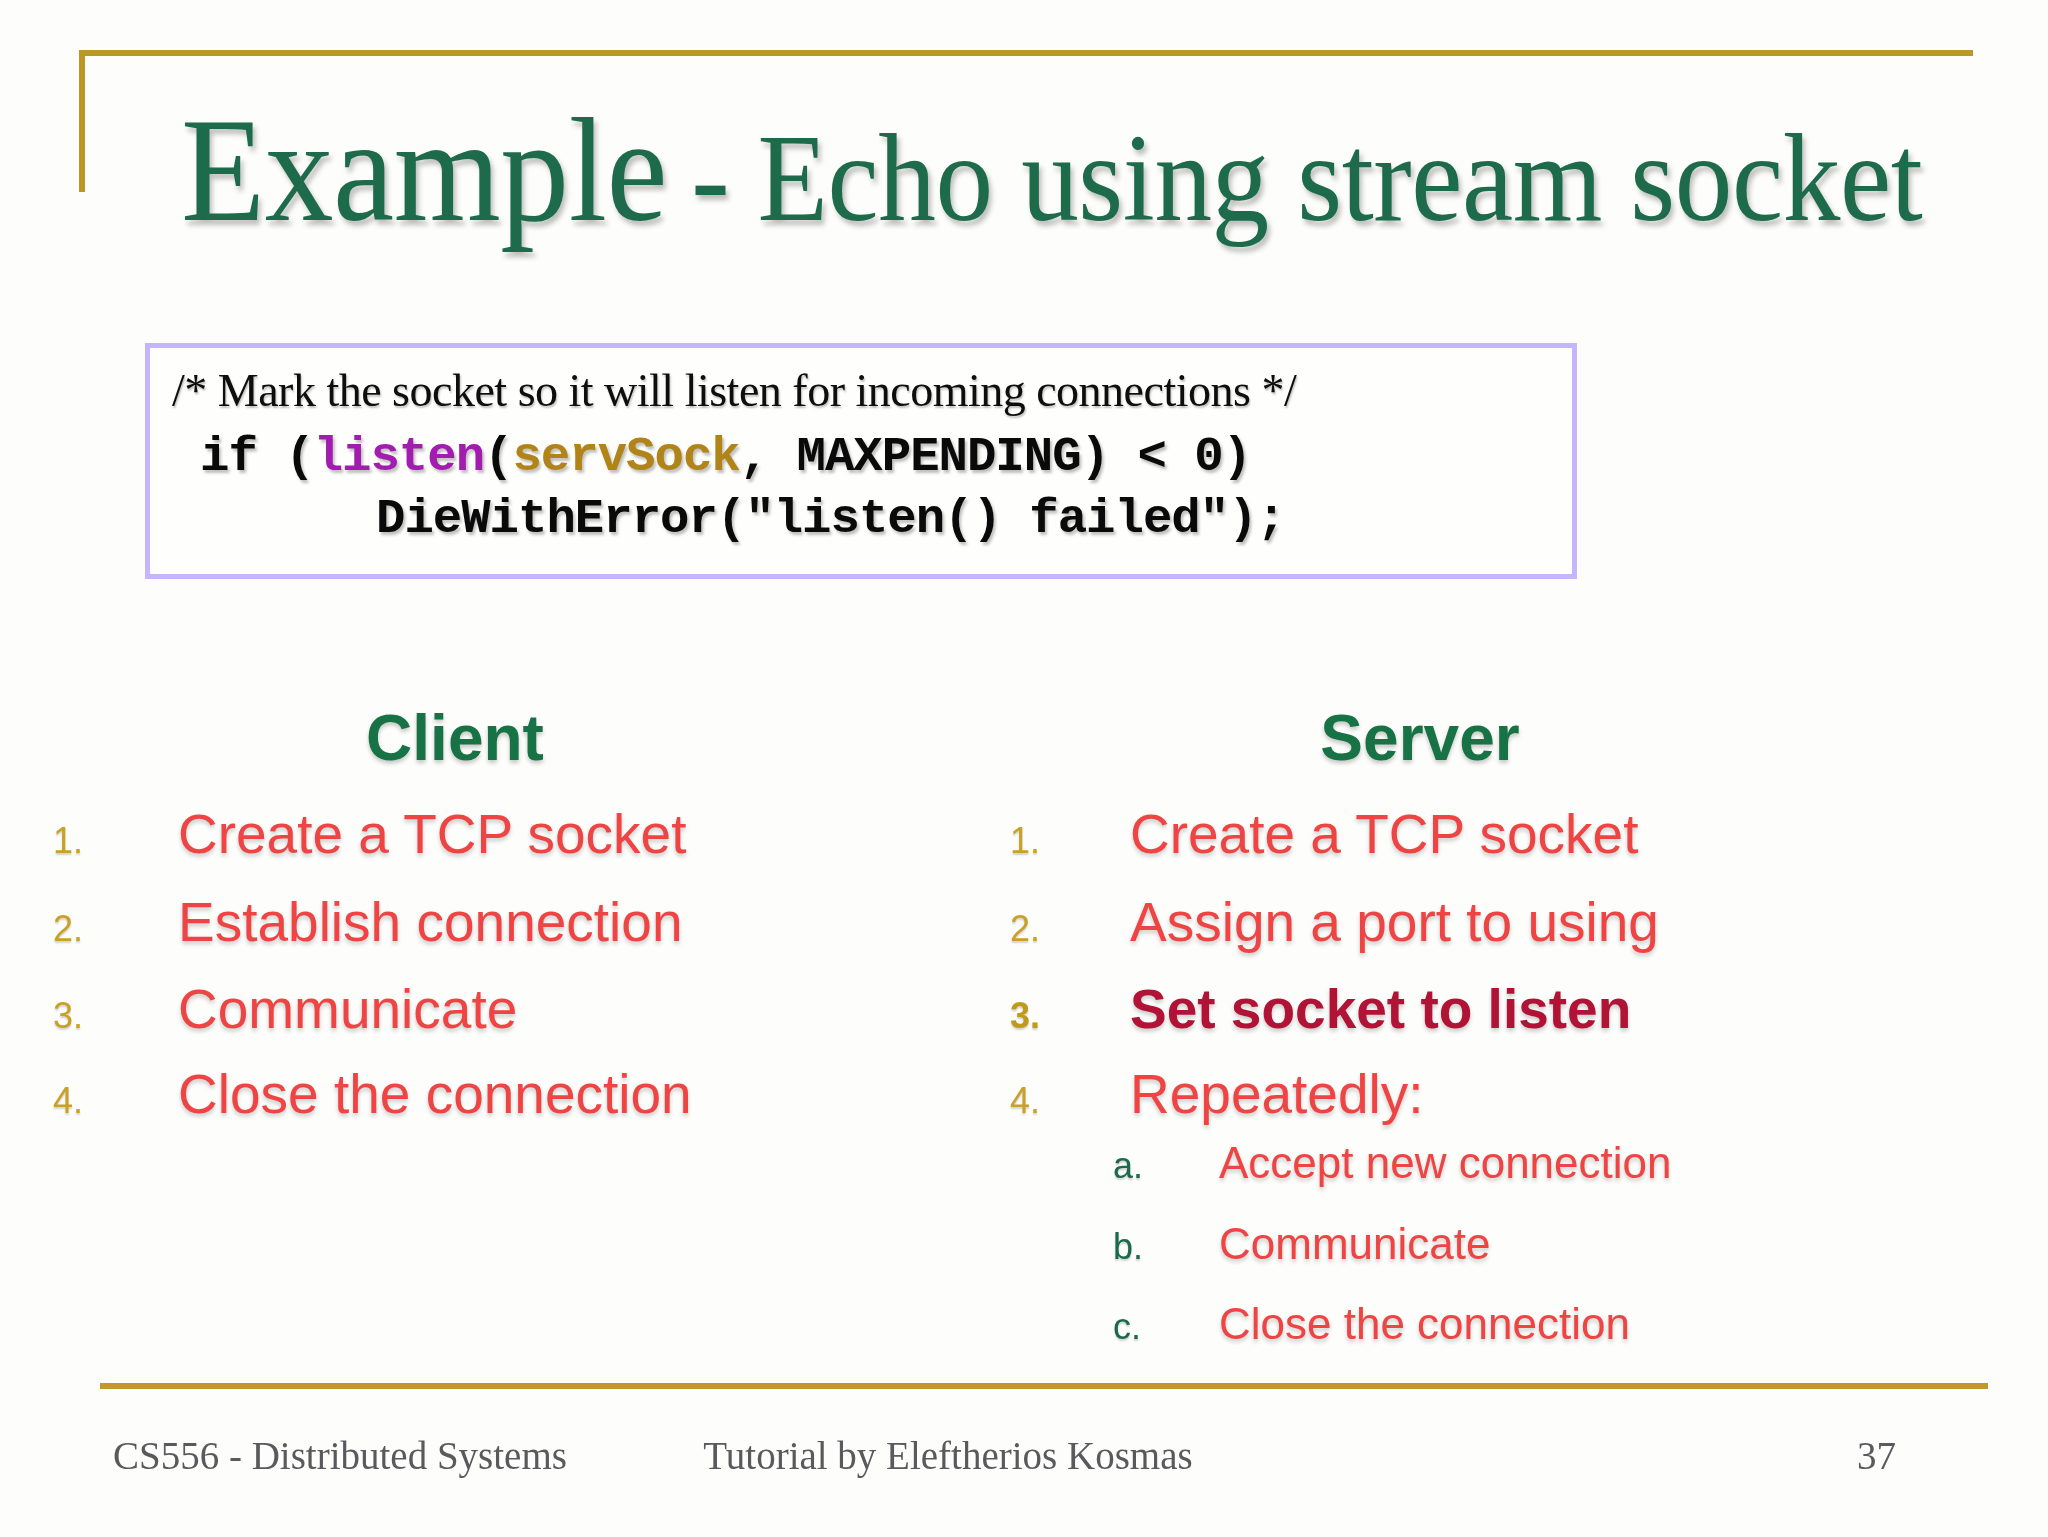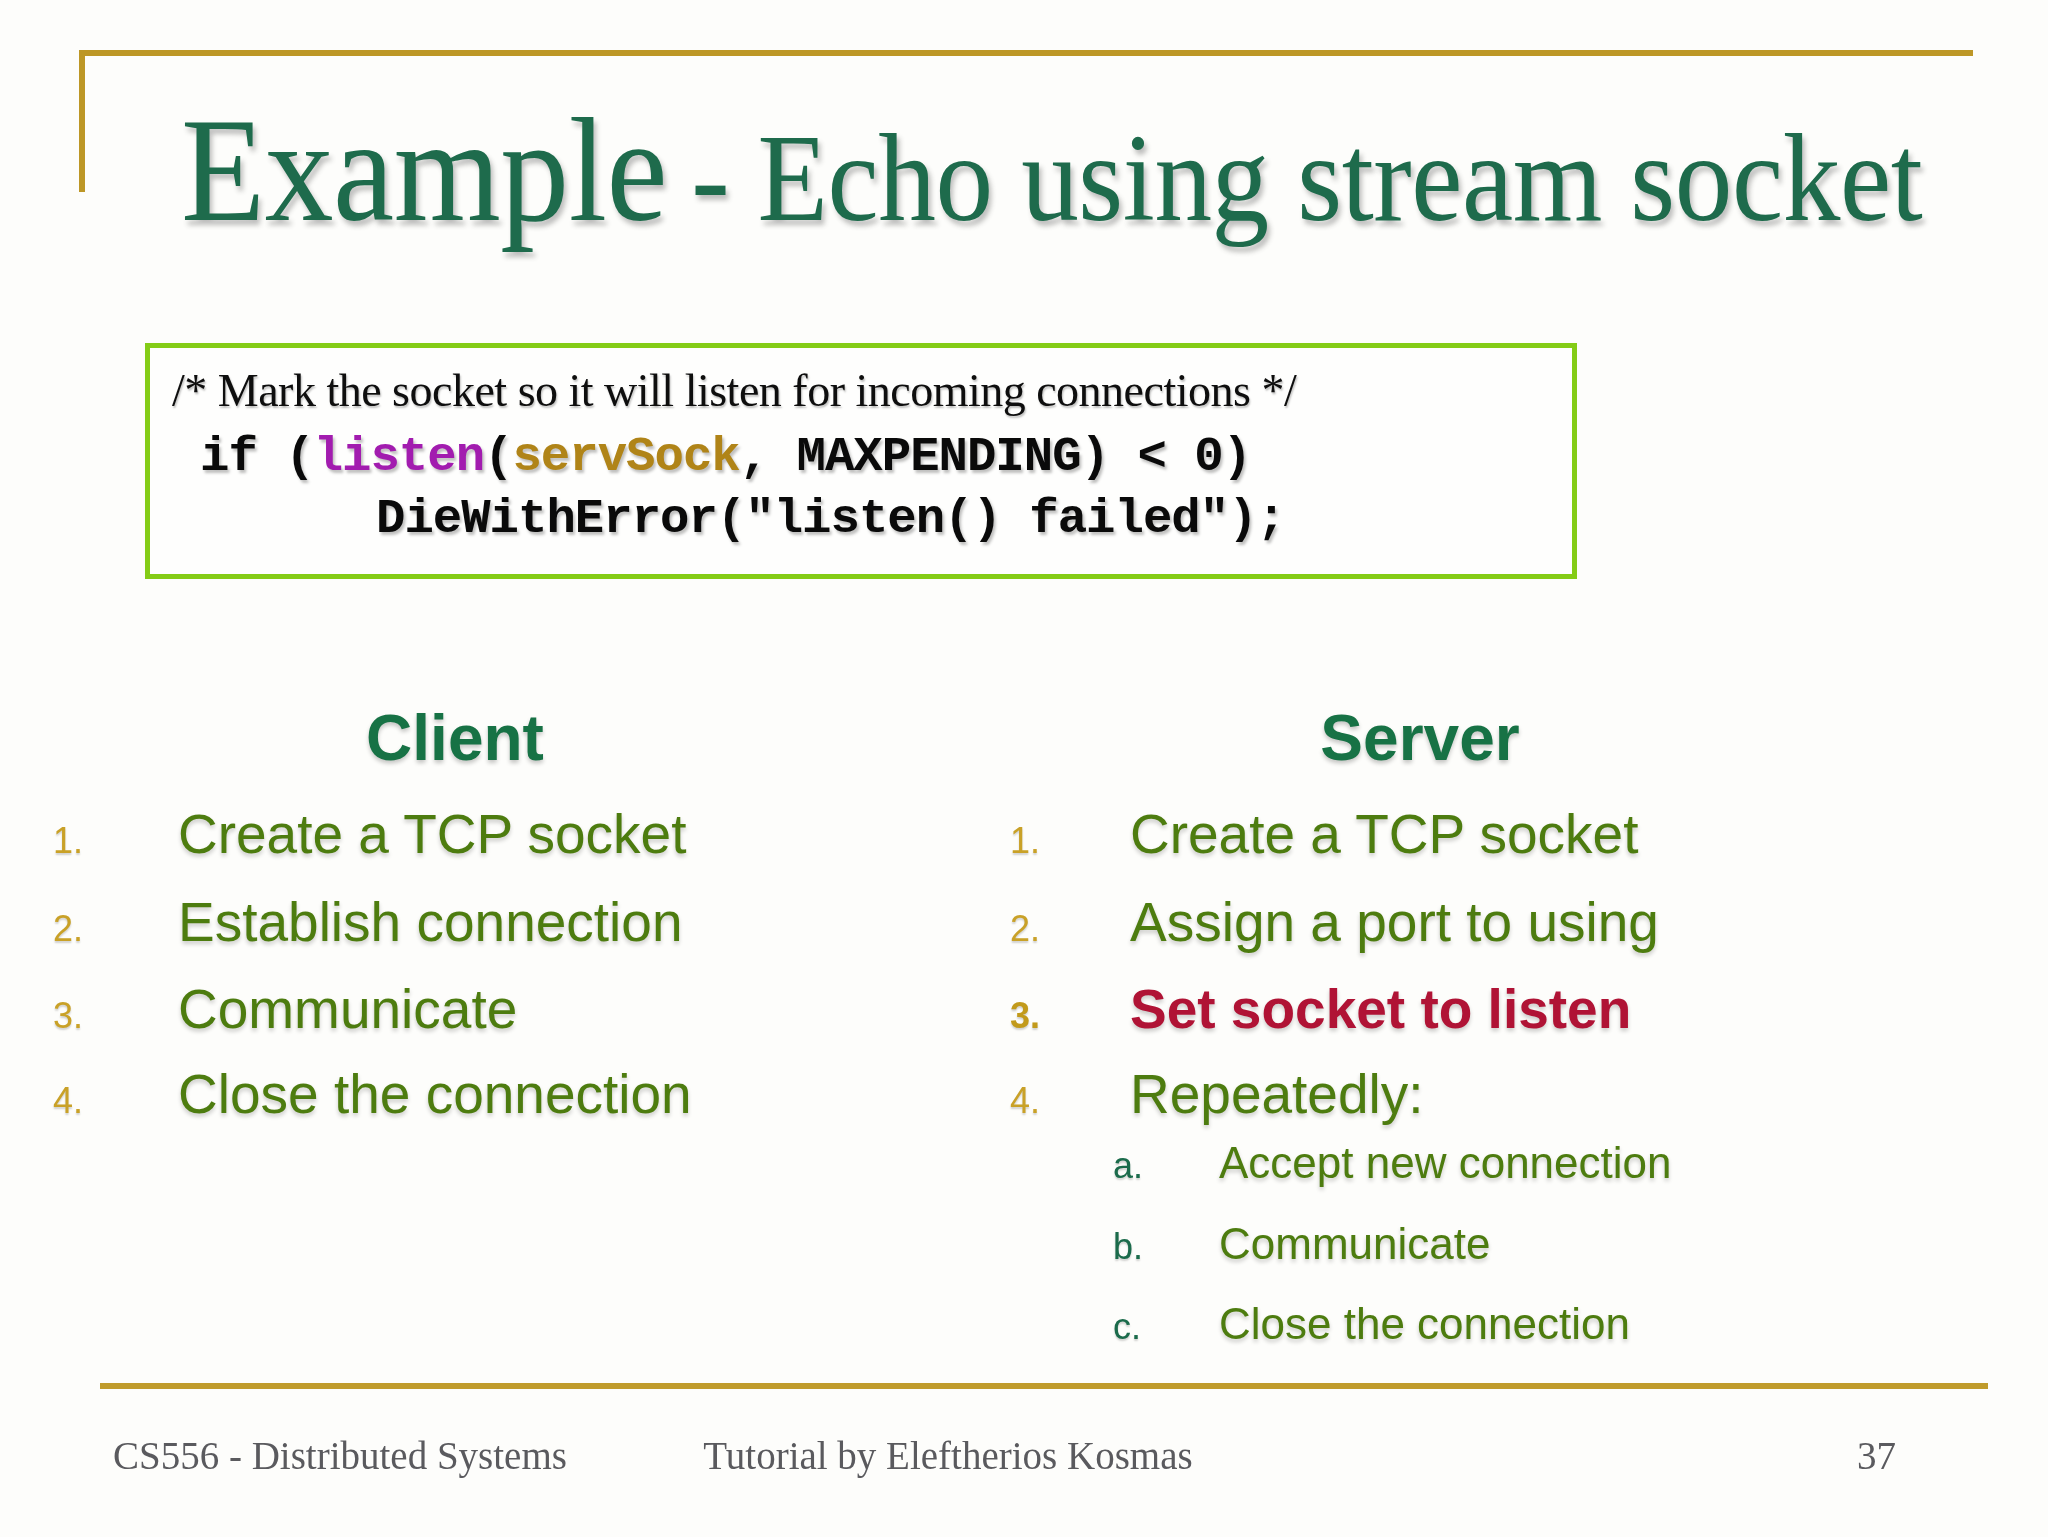--- a/index.html
+++ b/index.html
@@ -46,21 +46,21 @@
   }
   .title .t1 { font-size: 148px; }
   .title .t2 { font-size: 124px; margin-left: 26px; }
 
   
   .code-box {
     position: absolute;
     left: 145px; top: 343px;
     width: 1432px; height: 236px;
     box-sizing: border-box;
-    border: 5px solid #84cc16;
+    border: 5px solid #c4b5fd;
     background: #FEFEFD;
     padding: 14px 4px 0 14px;
     white-space: nowrap;
   }
   .code-comment {
     font-family: "Liberation Serif", serif;
     font-size: 46px;
     line-height: 58px;
     color: #0E0E0E;
     margin-left: 8px;
@@ -104,21 +104,21 @@
     line-height: 1.05;
   }
   .row .marker {
     flex: none;
     font-size: 36px;
     color: #C9A127;
     text-shadow: 0 2px 2px rgba(0,0,0,0.18);
   }
   .row .label {
     font-size: 55px;
-    color: #4d7c0f;
+    color: #ef4444;
     text-shadow: 0 3px 4px rgba(0,0,0,0.20);
   }
 
   .row.client { left: 53px; }
   .row.client .marker { width: 125px; }
   .row.server { left: 1010px; }
   .row.server .marker { width: 120px; }
 
   .row.y1 { top: 806px; }
   .row.y2 { top: 894px; }

